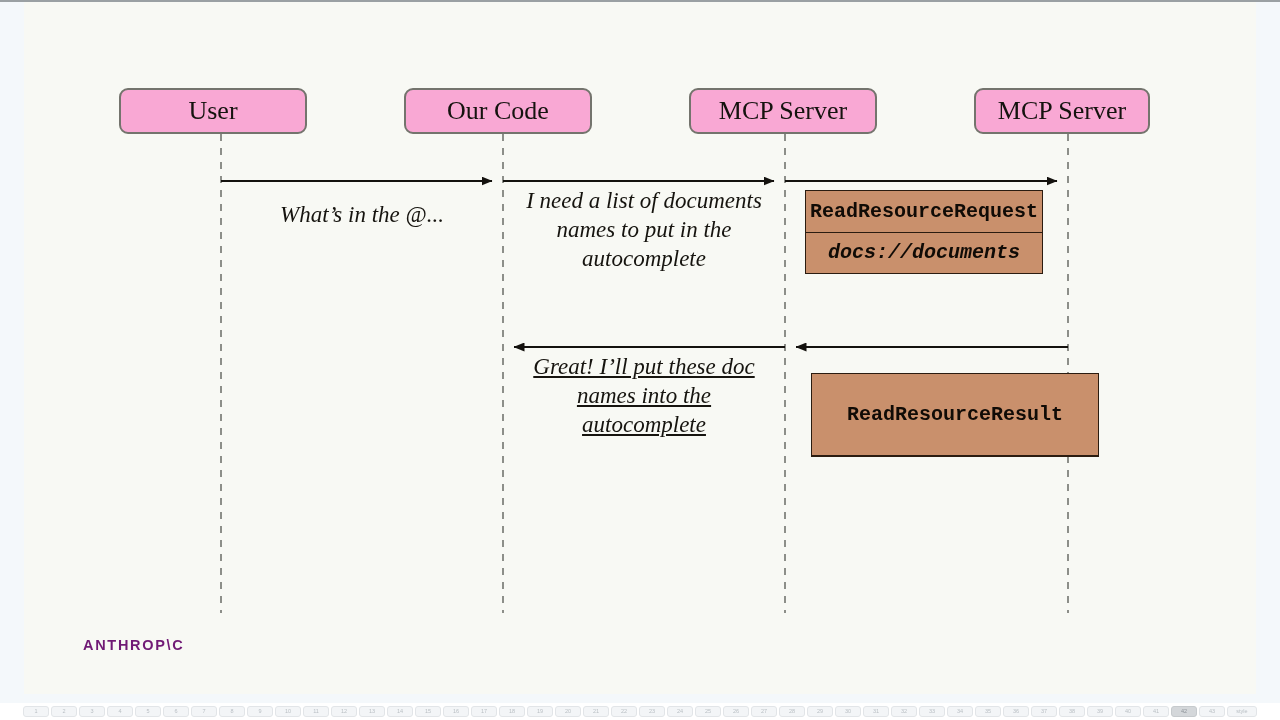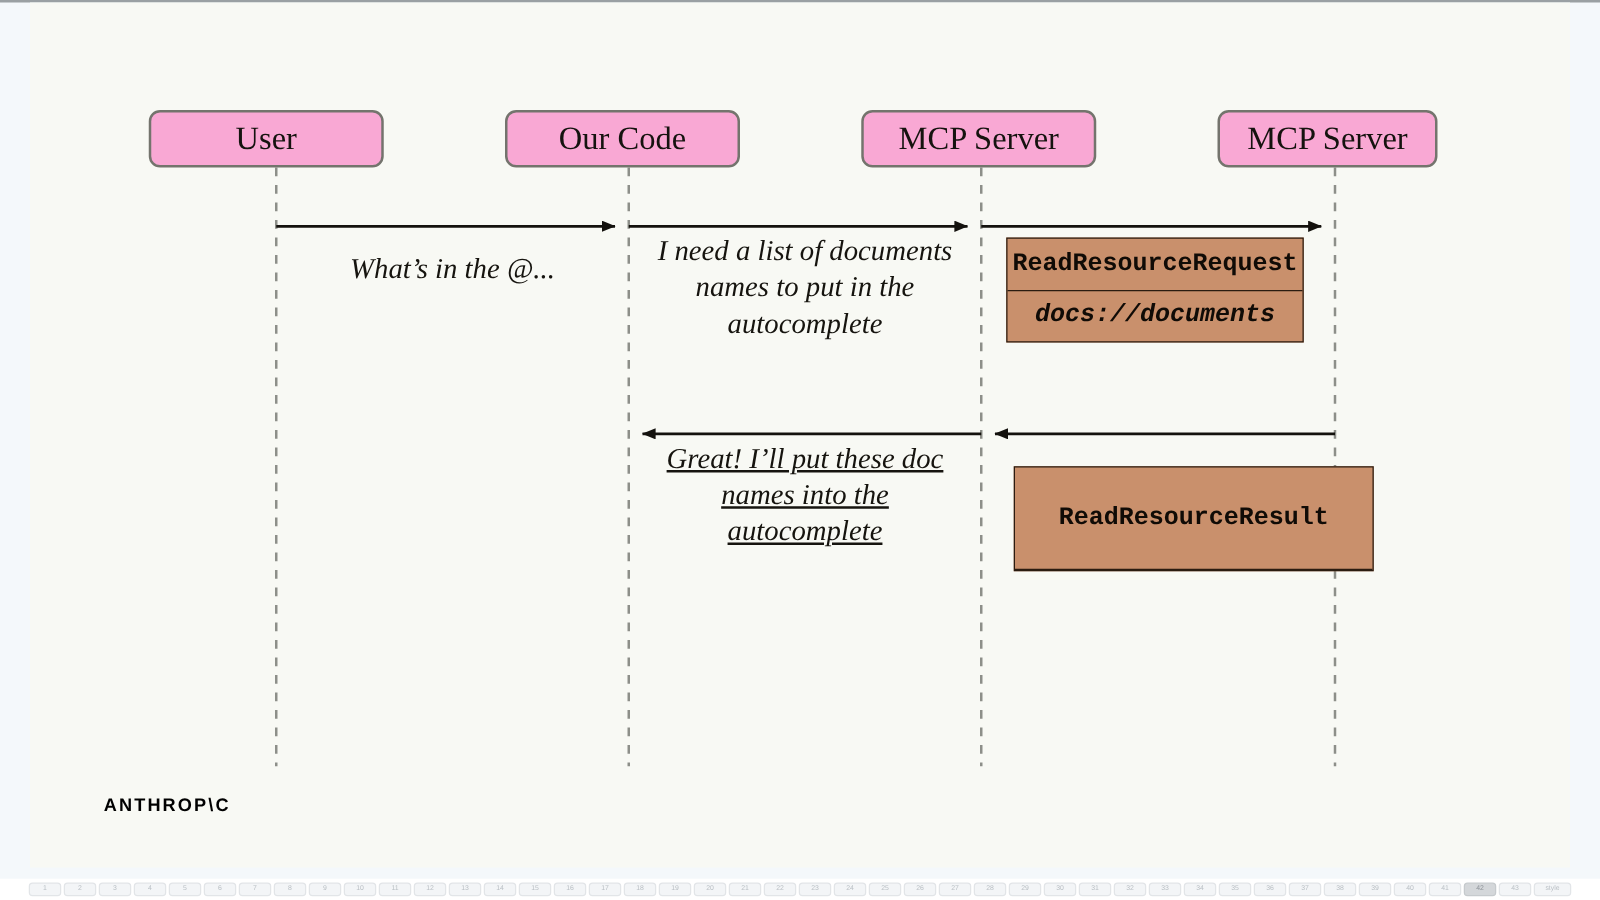--- a/index.html
+++ b/index.html
@@ -108,21 +108,21 @@
 
   
   #brand-wordmark {
     position: absolute;
     left: 59px;
     top: 635px;
     font-family: "Liberation Sans", sans-serif;
     font-size: 14.5px;
     font-weight: bold;
     letter-spacing: 1.7px;
-    color: #000000;
+    color: #701a75;
     user-select: none;
   }
 
   
   #slide-strip {
     position: absolute;
     left: 0;
     top: 703px;
     width: 1280px;
     height: 17px;

